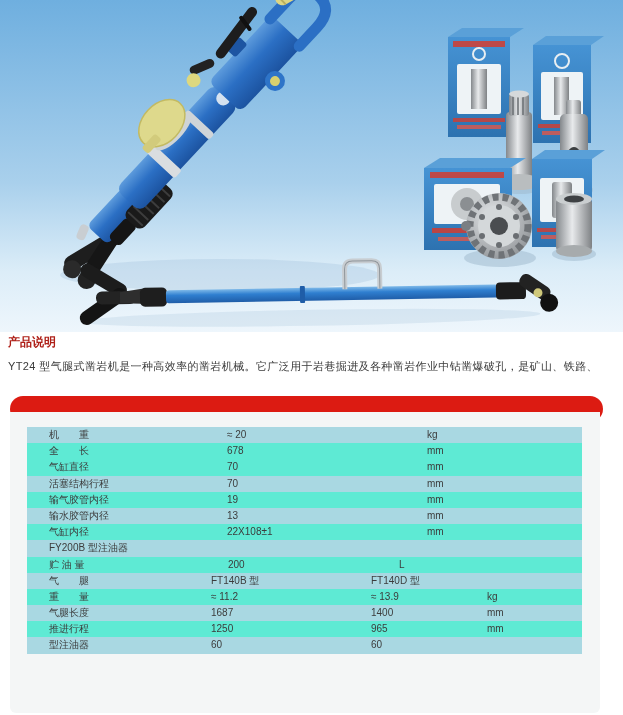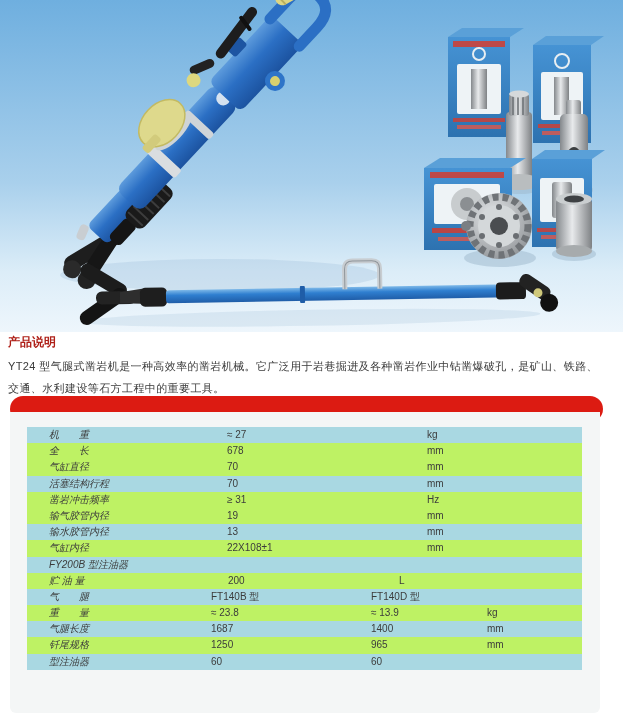--- a/index.html
+++ b/index.html
@@ -9,23 +9,23 @@
   .desc{position:absolute;top:332px;left:0;width:623px;height:64px;background:#ffffff;}
   .desc h3{margin:2px 0 4px 8px;font-size:12px;font-weight:bold;color:#ae1f17;}
   .desc p{margin:0 0 0 8px;font-size:11px;letter-spacing:.4px;line-height:22px;color:#3a3a3a;white-space:nowrap;}
   .redbar{position:absolute;top:396px;left:10px;width:593px;height:26px;border-radius:13px;
           background:#dc1b12;}
   .panel{position:absolute;top:412px;left:10px;width:590px;height:301px;background:#f4f6f6;
          border-radius:0 0 6px 6px;}
   .rows{position:absolute;top:15px;left:17px;width:555px;}
   .trow{position:relative;height:16.2px;line-height:16.2px;font-size:10px;color:#3c3c3c;}
   .trow.dark{background:#a9d8e2;}
-  .trow.light{background:#bef264;}
+  .trow.light{background:#5eead4;}
   .trow span{position:absolute;top:0;white-space:nowrap;}
-  .c-label{left:22px;font-style:italic;}
+  .c-label{left:22px;}
   .spec3 .c-value{left:200px}   .spec3 .c-unit{left:400px}
   .spec3-oil .c-value{left:201px} .spec3-oil .c-unit{left:372px}
   .spec4 .c-v1{left:184px} .spec4 .c-v2{left:344px} .spec4 .c-unit{left:460px}
 </style>
 </head>
 <body>
 
 <div class="page">
 
   <div class="photo-area">
@@ -212,50 +212,44 @@
         <rect x="518" y="284" width="34" height="14" rx="6" fill="#222222" transform="rotate(35 535 291)"></rect>
         <circle cx="538" cy="297" r="4.5" fill="#cfc87a"></circle>
         <circle cx="549" cy="307" r="9" fill="#111111"></circle>
       </g>
     </svg>
   </div>
 
   <div class="desc">
     <h3>产品说明</h3>
     <p>YT24 型气腿式凿岩机是一种高效率的凿岩机械。它广泛用于岩巷掘进及各种凿岩作业中钻凿爆破孔，是矿山、铁路、</p>
-    <p>交通、水利建设等石方工程中的重要工具。</p>
   </div>
 
   <div class="redbar"></div>
   <div class="panel">
     <div class="rows">
         <div class="trow dark spec3">
           <span class="c-label">机　　重</span>
-          <span class="c-value">≈ 27</span>
+          <span class="c-value">≈ 20</span>
           <span class="c-unit">kg</span>
         </div>
         <div class="trow light spec3">
           <span class="c-label">全　　长</span>
           <span class="c-value">678</span>
           <span class="c-unit">mm</span>
         </div>
         <div class="trow light spec3">
           <span class="c-label">气缸直径</span>
           <span class="c-value">70</span>
           <span class="c-unit">mm</span>
         </div>
         <div class="trow dark spec3">
           <span class="c-label">活塞结构行程</span>
           <span class="c-value">70</span>
           <span class="c-unit">mm</span>
-        </div>
-        <div class="trow light spec3">
-          <span class="c-label">凿岩冲击频率</span>
-          <span class="c-value">≥ 31</span>
-          <span class="c-unit">Hz</span>
         </div>
         <div class="trow light spec3">
           <span class="c-label">输气胶管内径</span>
           <span class="c-value">19</span>
           <span class="c-unit">mm</span>
         </div>
         <div class="trow dark spec3">
           <span class="c-label">输水胶管内径</span>
           <span class="c-value">13</span>
           <span class="c-unit">mm</span>
@@ -273,32 +267,32 @@
           <span class="c-value">200</span>
           <span class="c-unit">L</span>
         </div>
         <div class="trow dark spec4">
           <span class="c-label">气　　腿</span>
           <span class="c-v1">FT140B 型</span>
           <span class="c-v2">FT140D 型</span>
         </div>
         <div class="trow light spec4">
           <span class="c-label">重　　量</span>
-          <span class="c-v1">≈ 23.8</span>
+          <span class="c-v1">≈ 11.2</span>
           <span class="c-v2">≈ 13.9</span>
           <span class="c-unit">kg</span>
         </div>
         <div class="trow dark spec4">
           <span class="c-label">气腿长度</span>
           <span class="c-v1">1687</span>
           <span class="c-v2">1400</span>
           <span class="c-unit">mm</span>
         </div>
         <div class="trow light spec4">
-          <span class="c-label">钎尾规格</span>
+          <span class="c-label">推进行程</span>
           <span class="c-v1">1250</span>
           <span class="c-v2">965</span>
           <span class="c-unit">mm</span>
         </div>
         <div class="trow dark spec4">
           <span class="c-label">型注油器</span>
           <span class="c-v1">60</span>
           <span class="c-v2">60</span>
         </div>
       </div>

